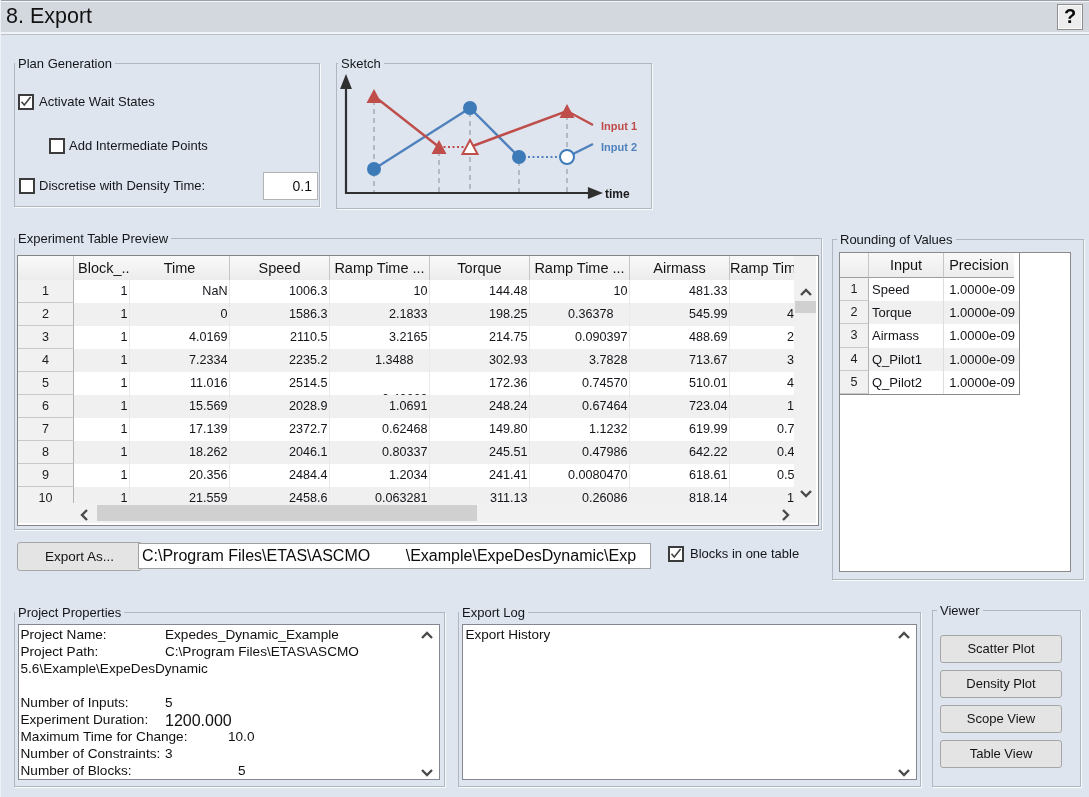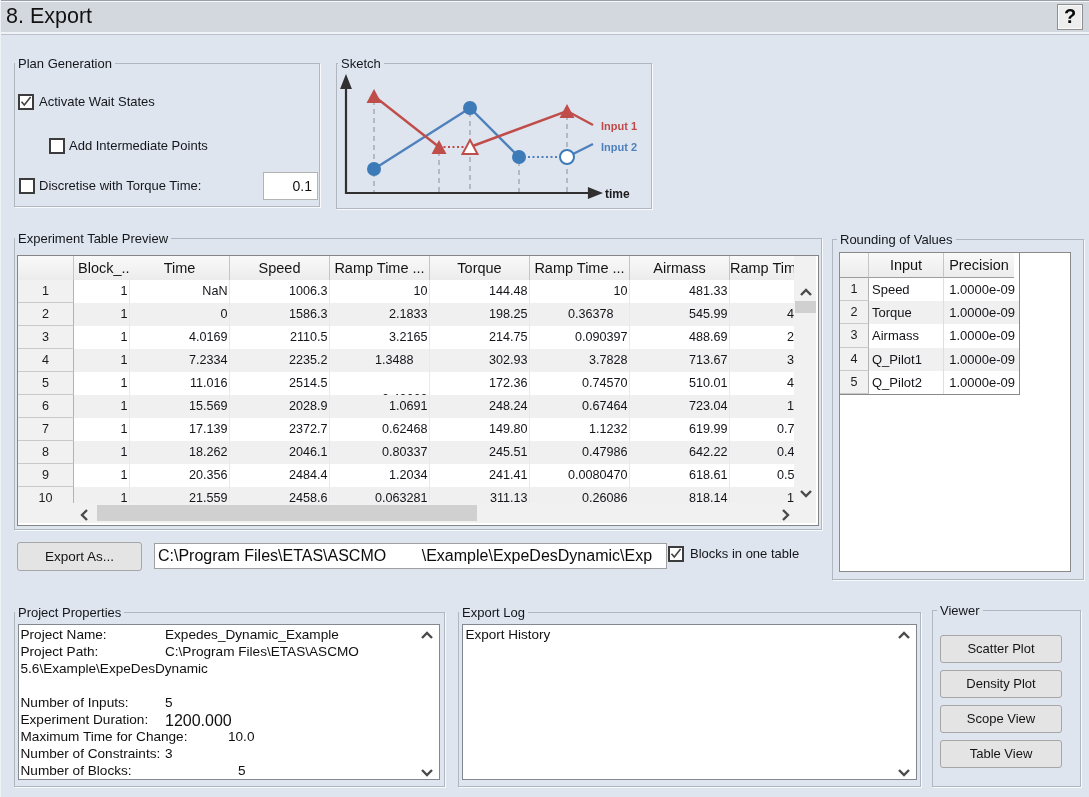--- a/index.html
+++ b/index.html
@@ -37,21 +37,21 @@
 <div class="grp" style="left:14px;top:63px;width:304px;height:142px;"></div>
 <div class="glbl" style="left:15px;top:56px;">Plan Generation</div>
 <div class="cb" style="left:18px;top:94px;"></div>
 <svg class="abs" style="left:18px;top:94px;" width="16" height="16" viewBox="0 0 16 16">
  <path d="M3.5 7.8 L6.3 11 L12.6 3.1" stroke="#424242" stroke-width="1.6" fill="none"></path>
 </svg>
 <div class="cblbl" style="left:39px;top:94px;">Activate Wait States</div>
 <div class="cb" style="left:49px;top:138px;"></div>
 <div class="cblbl" style="left:69px;top:138px;">Add Intermediate Points</div>
 <div class="cb" style="left:19px;top:178px;"></div>
-<div class="cblbl" style="left:39px;top:178px;">Discretise with Torque Time:</div>
+<div class="cblbl" style="left:39px;top:178px;">Discretise with Density Time:</div>
 <div class="abs white" style="left:263px;top:172px;width:48px;height:26px;border:1px solid #b3b3b3;
   font-size:14px;text-align:right;line-height:26px;padding-right:5px;color:#111;">0.1</div>
 
 <div class="grp" style="left:336px;top:63px;width:314px;height:144px;"></div>
 <div class="glbl" style="left:338px;top:56px;">Sketch</div>
 <svg class="abs" style="left:337px;top:64px;" width="312" height="142" viewBox="0 0 312 142">
 
   <g stroke="#a3a8af" stroke-width="1.4" stroke-dasharray="5,4" fill="none">
     <line x1="37" y1="36" x2="37" y2="129"></line>
     <line x1="102" y1="87" x2="102" y2="129"></line>
@@ -300,21 +300,21 @@
     <polyline points="1,3 6,8 11,3" stroke="#4a4a4a" stroke-width="2.4" fill="none"></polyline>
   </svg>
 <svg class="abs" style="left:79px;top:509px;" width="12" height="12" viewBox="0 0 12 12">
     <polyline points="8,1 3,6 8,11" stroke="#4a4a4a" stroke-width="2.4" fill="none"></polyline>
   </svg>
 <svg class="abs" style="left:780px;top:509px;" width="12" height="12" viewBox="0 0 12 12">
     <polyline points="3,1 8,6 3,11" stroke="#4a4a4a" stroke-width="2.4" fill="none"></polyline>
   </svg>
 
 <div class="btn" style="left:17px;top:542px;width:123px;height:27px;line-height:27px;">Export As...</div>
-<div class="abs white" style="left:154px;top:543px;width:508px;height:24px;border:1px solid #a0a0a0;
+<div class="abs white" style="left:138px;top:543px;width:508px;height:24px;border:1px solid #a0a0a0;
   font-size:16px;line-height:24px;padding-left:3px;color:#0c0c0c;white-space:pre;overflow:hidden;">C:\Program Files\ETAS\ASCMO        \Example\ExpeDesDynamic\Exp</div>
 <div class="cb" style="left:668px;top:546px;"></div>
 <svg class="abs" style="left:668px;top:546px;" width="16" height="16" viewBox="0 0 16 16">
  <path d="M3.5 7.8 L6.3 11 L12.6 3.1" stroke="#424242" stroke-width="1.6" fill="none"></path>
 </svg>
 <div class="cblbl" style="left:690px;top:546px;">Blocks in one table</div>
 
 <div class="grp" style="left:832px;top:239px;width:250px;height:339px;"></div>
 <div class="glbl" style="left:837px;top:232px;">Rounding of Values</div>
 <div class="abs white" style="left:839px;top:252px;width:230px;height:318px;border:1px solid #8a8a8a;"></div>

